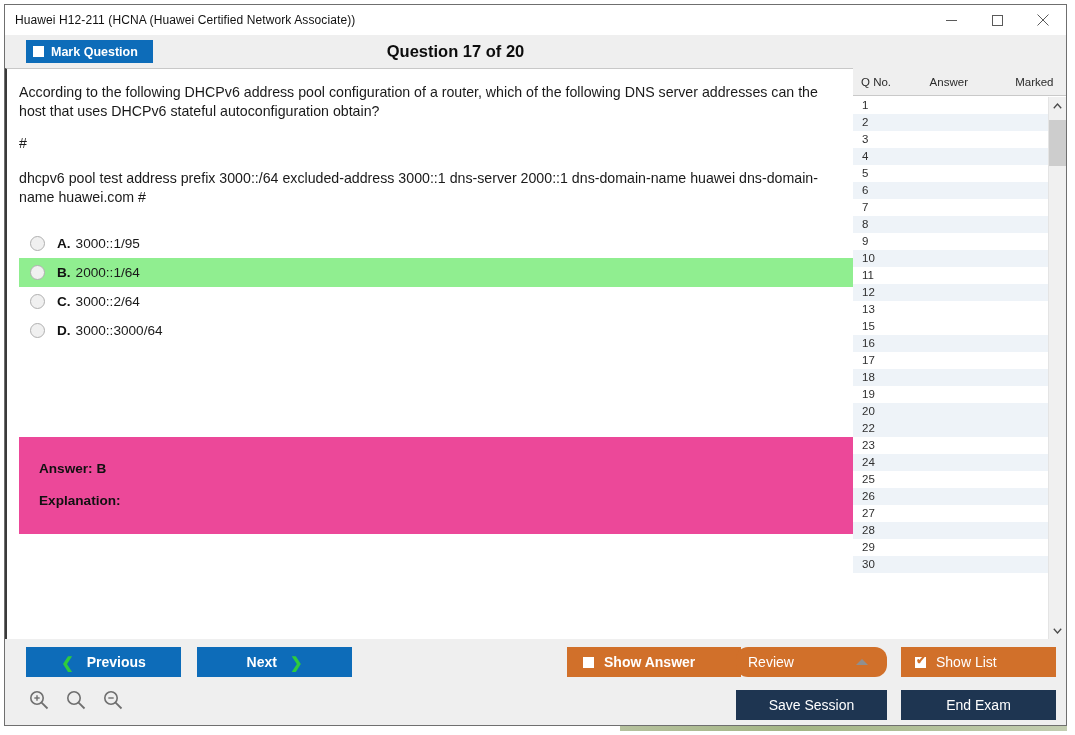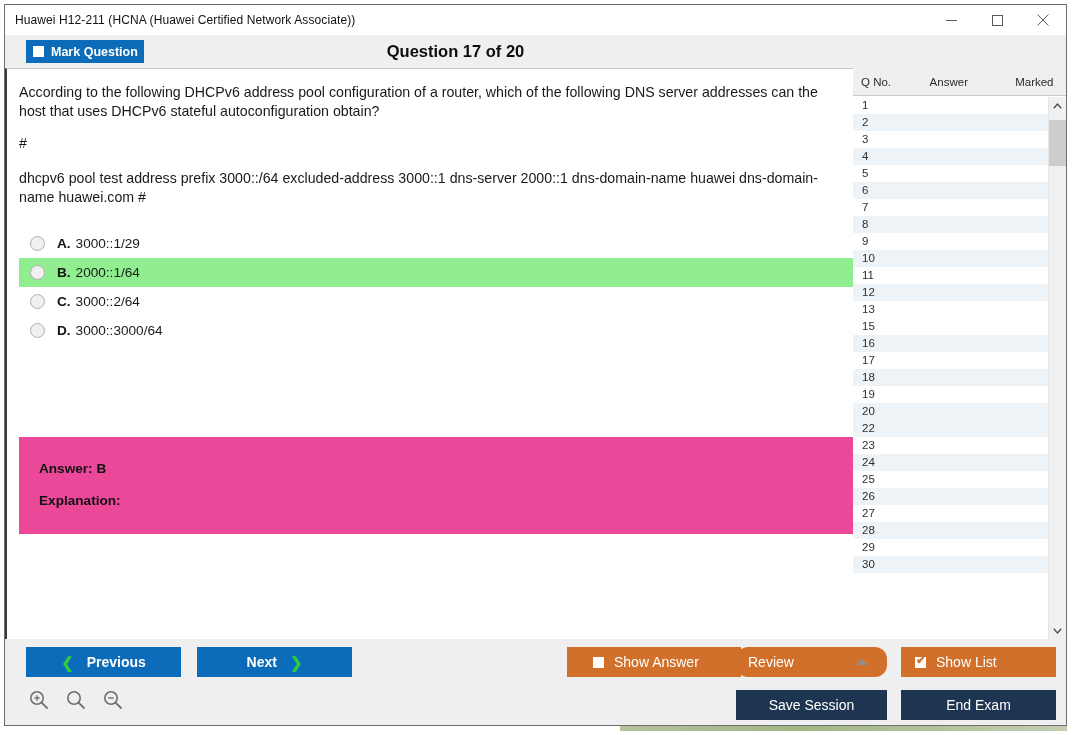--- a/index.html
+++ b/index.html
@@ -79,21 +79,21 @@
   }
   #mark-question-btn {
     margin-left: 21px;
     height: 23px;
     background: #0d6cb9;
     color: #ffffff;
     font-size: 12.5px;
     font-weight: bold;
     display: flex;
     align-items: center;
-    padding: 0 6px 0 7px;
+    padding: 0 15px 0 7px;
     cursor: pointer;
     border: none;
     font-family: "Liberation Sans", sans-serif;
   }
   .cb-box {
     width: 11px;
     height: 11px;
     background: #ffffff;
     display: inline-block;
     margin-right: 7px;
@@ -311,21 +311,21 @@
     height: 30px;
     background: #d1702a;
     color: #ffffff;
     font-size: 14px;
     display: flex;
     align-items: center;
     cursor: pointer;
     border: none;
     font-family: "Liberation Sans", sans-serif;
   }
-  #show-answer-btn { left: 562px; top: 8px; width: 174px; padding-left: 26px; }
+  #show-answer-btn { left: 562px; top: 8px; width: 174px; padding-left: 16px; font-weight: bold; }
   #review-btn { left: 731px; top: 8px; width: 151px; padding-left: 12px; border-radius: 12px; }
   #show-list-btn { left: 896px; top: 8px; width: 155px; padding-left: 14px; }
   .orange-btn .cb-box { margin-right: 10px; }
   .cb-check {
     position: absolute;
     left: 1px;
     top: -3px;
     font-size: 12px;
     color: #d1702a;
     font-weight: bold;
@@ -415,21 +415,21 @@
       <div id="question-body">
         <p class="q-text">According to the following DHCPv6 address pool configuration of a router, which of the following DNS server addresses can the host that uses DHCPv6 stateful autoconfiguration obtain?</p>
         <p class="q-text tight">#</p>
         <p class="q-text">dhcpv6 pool test address prefix 3000::/64 excluded-address 3000::1 dns-server 2000::1 dns-domain-name huawei dns-domain-name huawei.com #</p>
 
         <div id="options-list">
 
           <div class="option-row">
             <span class="radio"></span>
             <span class="option-letter">A.</span>
-            <span class="option-text">3000::1/29</span>
+            <span class="option-text">3000::1/95</span>
           </div>
 
           <div class="option-row highlighted">
             <span class="radio"></span>
             <span class="option-letter">B.</span>
             <span class="option-text">2000::1/64</span>
           </div>
 
           <div class="option-row">
             <span class="radio"></span>

